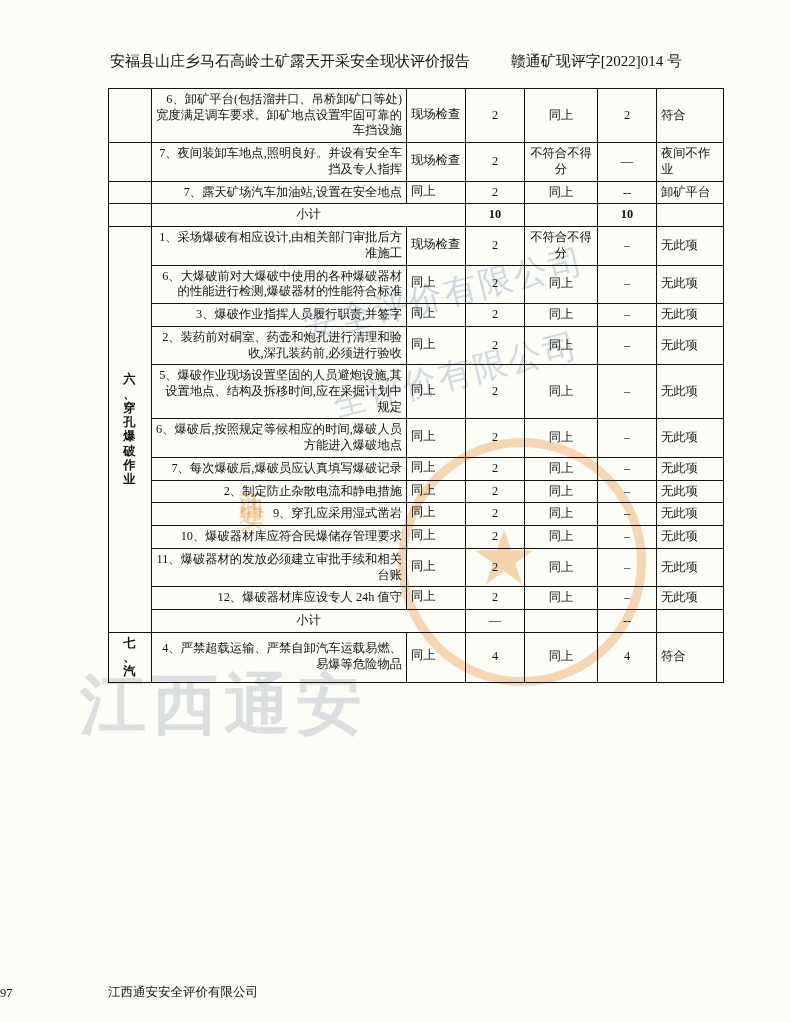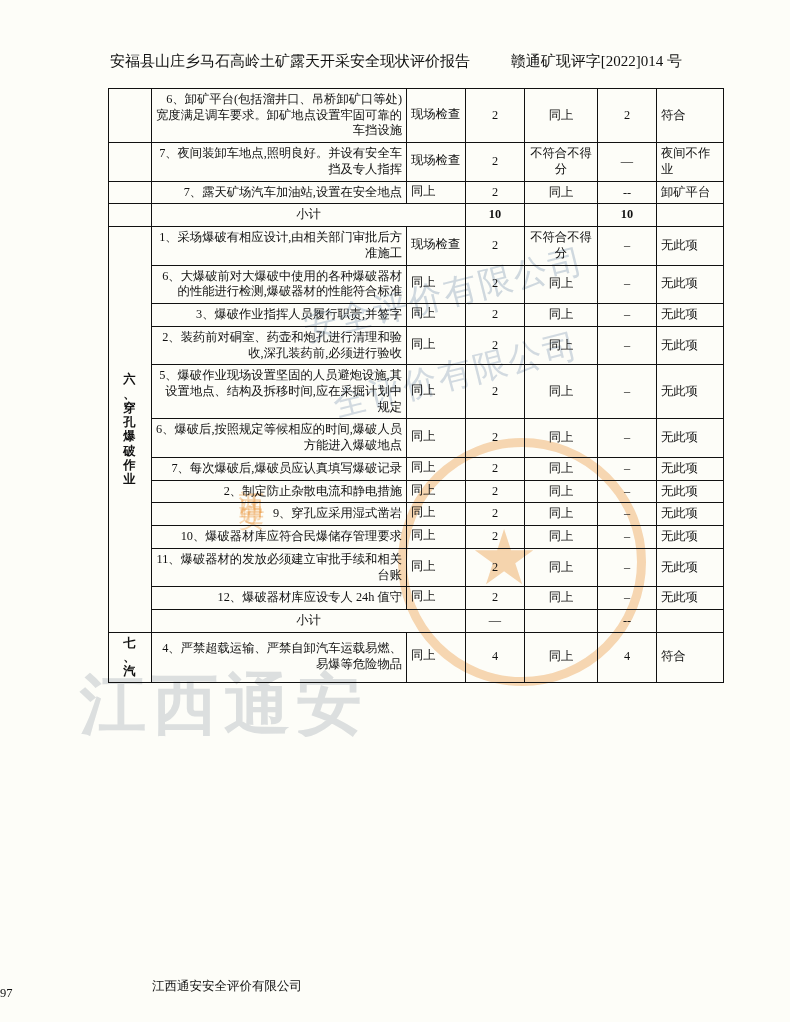--- a/index.html
+++ b/index.html
@@ -115,21 +115,21 @@
   
   .ftr {
     position: absolute;
     bottom: 52px;
     left: 0;
     width: 790px;
     font-size: 12.5px;
     color: #111;
     z-index: 10;
   }
-  .ftr-left { position: absolute; left: 108px; top: 8px; white-space: nowrap; margin-left: 44px; }
+  .ftr-left { position: absolute; left: 108px; top: 14px; white-space: nowrap; }
   .ftr-page { position: absolute; left: 0; top: 16px; width: 732px; }
 
   
   .tbl-wrap {
     position: absolute;
     left: 108px;
     top: 88px;
     width: 578px;
     z-index: 8;
   }

